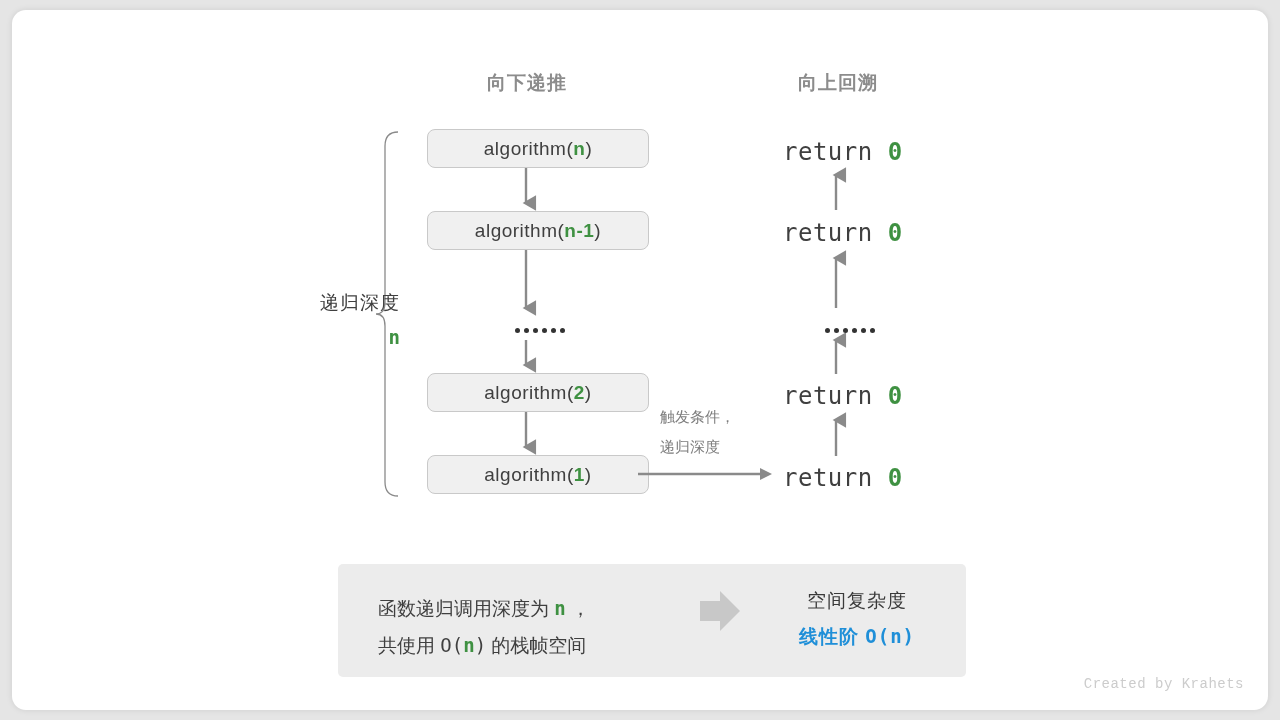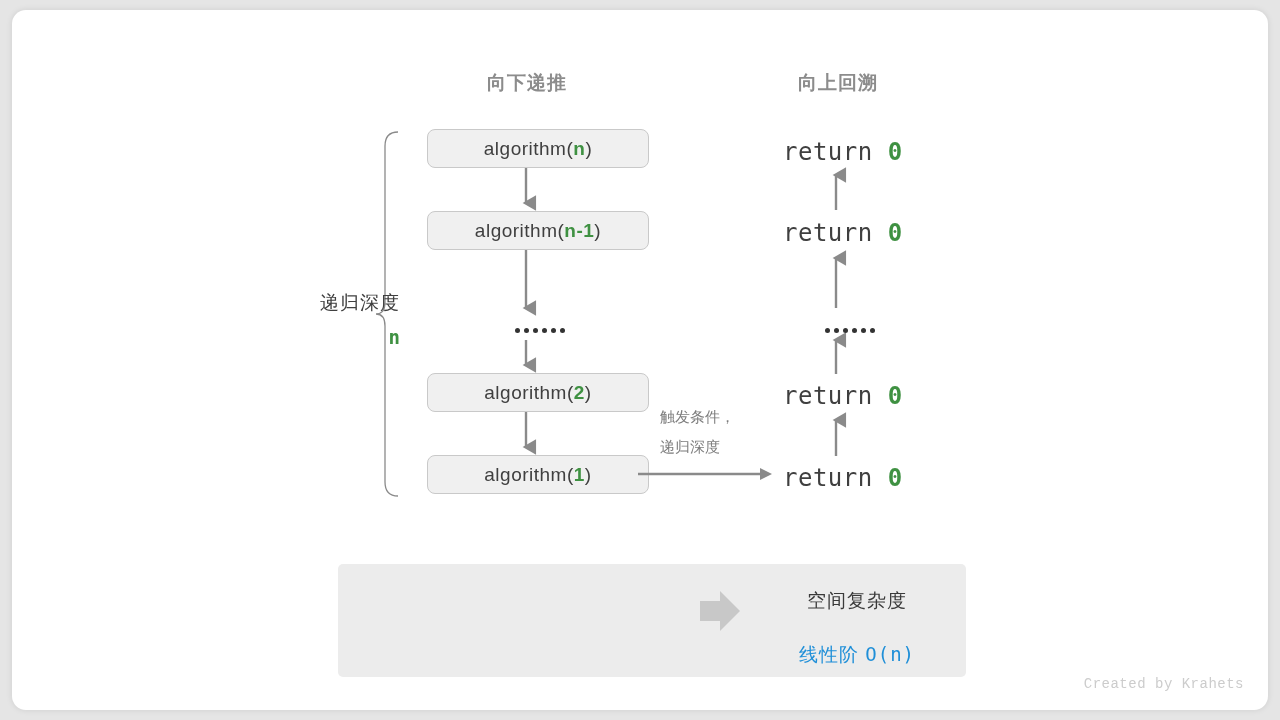--- a/index.html
+++ b/index.html
@@ -136,22 +136,22 @@
     left: 424px; top: 24px;
     width: 190px;
     text-align: center;
     white-space: nowrap;
   }
   #summary-right .title {
     font-size: 19px; font-weight: normal; color: #3a3a3a; letter-spacing: 1px;
   }
   #summary-right .value {
     display: block;
-    margin-top: 28px;
-    font-size: 19px; font-weight: normal; color: #1f8fd8; letter-spacing: 1px;
+    margin-top: 10px;
+    font-size: 19px; font-weight: bold; color: #1f8fd8; letter-spacing: 1px;
   }
   #summary-right .value .m { font-family: "DejaVu Sans Mono","Liberation Mono",monospace; }
 
   
   #credit {
     position: absolute;
     right: 24px; bottom: 18px;
     font-family: Liberation Mono, monospace;
     font-size: 14px;
     color: #cccccc;
@@ -262,20 +262,24 @@
       <span>return</span>&nbsp;<span class="val">0</span>
     </div>
 
     <div id="trigger-note">
       <div>触发条件，</div>
       <div>递归深度</div>
     </div>
 
     <div id="summary">
 
+      <div id="summary-left">
+        <div><span>函数递归调用深度为 </span><span class="g">n</span><span> ，</span></div>
+        <div><span>共使用 </span><span class="m">O(</span><span class="g">n</span><span class="m">)</span><span> 的栈帧空间</span></div>
+      </div>
 
       <svg width="628" height="113">
         <path d="M362,37 L382,37 L382,27 L402,47 L382,67 L382,57 L362,57 z" fill="#c8c8c8"></path>
       </svg>
 
       <div id="summary-right">
         <span class="title">空间复杂度</span>
         <span class="value"><span>线性阶 </span><span class="m">O(n)</span></span>
       </div>
     </div>

